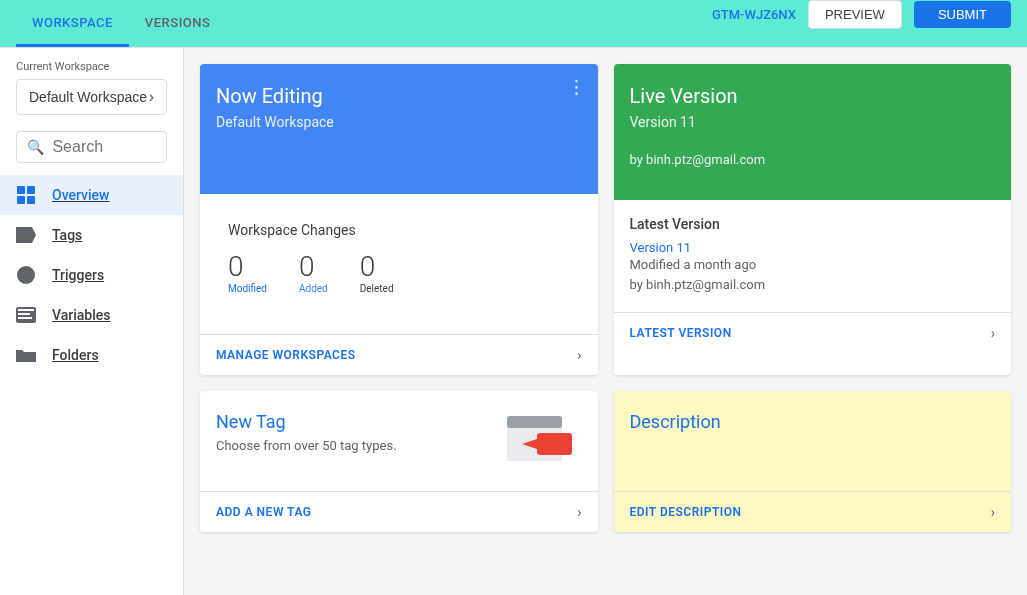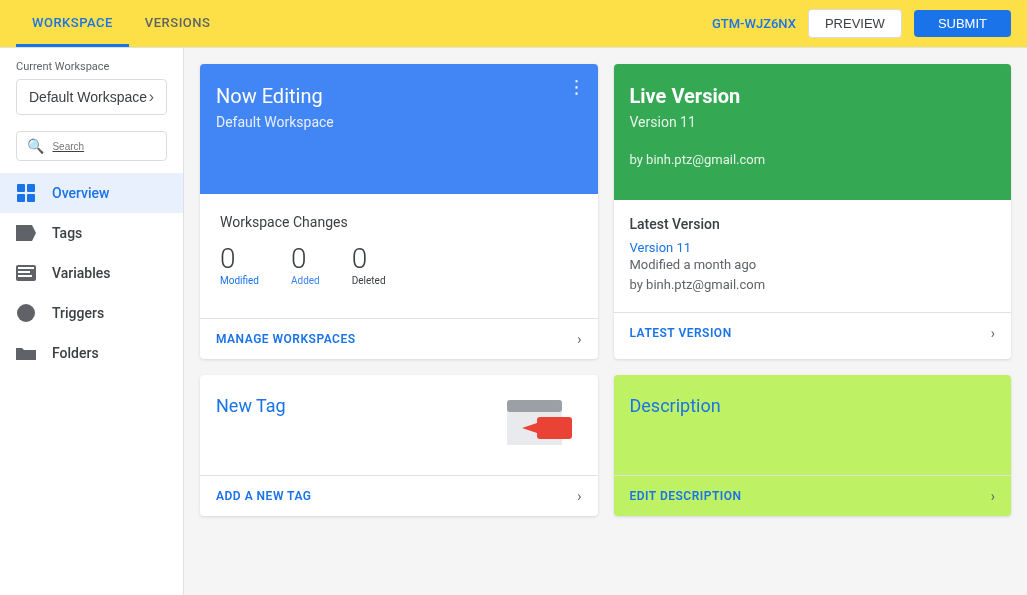--- a/index.html
+++ b/index.html
@@ -1,23 +1,23 @@
 <!DOCTYPE html>
 <html><head>
   <meta charset="utf-8">
   <style>
     * { box-sizing: border-box; margin: 0; padding: 0; }
     body { font-family: 'Roboto', Arial, sans-serif; font-size: 14px; background: #f5f5f5; color: #333; display: flex; flex-direction: column; height: 595px; overflow: hidden; }
 
     
     .top-nav {
-      background: #fde047;
+      background: #5eead4;
       border-bottom: 1px solid #e0e0e0;
       display: flex;
-      align-items: center;
+      align-items: flex-start;
       padding: 0 16px;
       height: 48px;
       flex-shrink: 0;
     }
     .top-nav-tabs {
       display: flex;
       gap: 0;
       height: 100%;
     }
     .nav-tab {
@@ -122,28 +122,28 @@
       gap: 8px;
       cursor: text;
     }
     .search-box .search-icon {
       color: #5f6368;
       font-size: 14px;
     }
     .search-box input {
       border: none;
       outline: none;
-      font-size: 10px;
+      font-size: 16px;
       color: #3c4043;
       width: 100%;
       background: transparent;
-      text-decoration: underline;
     }
     .sidebar-nav {
       flex: 1;
+      text-decoration: underline;
     }
     .sidebar-item {
       display: flex;
       align-items: center;
       gap: 16px;
       padding: 10px 16px;
       cursor: pointer;
       font-size: 14px;
       color: #3c4043;
       font-weight: 500;
@@ -198,21 +198,21 @@
     }
     .now-editing-menu {
       position: absolute;
       top: 12px;
       right: 12px;
       color: #fff;
       cursor: pointer;
       font-size: 18px;
     }
     .workspace-changes {
-      padding: 20px;
+      padding: 28px;
     }
     .workspace-changes-title {
       font-size: 14px;
       color: #3c4043;
       margin-bottom: 12px;
     }
     .changes-stats {
       display: flex;
       gap: 32px;
       margin-bottom: 12px;
@@ -260,21 +260,21 @@
       overflow: hidden;
     }
     .live-version-header {
       background: #34a853;
       padding: 20px 16px 30px;
       min-height: 130px;
     }
     .live-version-title {
       color: #fff;
       font-size: 20px;
-      font-weight: 700;
+      font-weight: 400;
       margin-bottom: 6px;
     }
     .live-version-subtitle {
       color: #e6f4ea;
       font-size: 14px;
       margin-bottom: 20px;
     }
     .live-version-published {
       color: #e6f4ea;
       font-size: 13px;
@@ -324,21 +324,21 @@
       color: #5f6368;
     }
     .new-tag-icon {
       width: 80px;
       height: 60px;
       flex-shrink: 0;
     }
 
     
     .description-card {
-      background: #bef264;
+      background: #fef9c3;
       border-radius: 4px;
       box-shadow: 0 1px 3px rgba(0,0,0,0.12);
       overflow: hidden;
     }
     .description-body {
       padding: 20px 16px;
       min-height: 100px;
     }
     .description-title {
       font-size: 18px;
@@ -390,36 +390,36 @@
       <div class="sidebar-item">
         <div class="icon">
           <svg width="20" height="16" viewBox="0 0 20 16">
               <polygon points="0,0 16,0 20,8 16,16 0,16" fill="#5f6368" rx="1"></polygon>
             </svg>
         </div>
         <span>Tags</span>
       </div>
       <div class="sidebar-item">
         <div class="icon">
+          <svg width="20" height="20" viewBox="0 0 20 20">
+              <circle cx="10" cy="10" r="9" fill="#5f6368"></circle>
+            </svg>
+        </div>
+        <span>Triggers</span>
+      </div>
+      <div class="sidebar-item">
+        <div class="icon">
           <svg width="20" height="16" viewBox="0 0 20 16">
               <rect x="0" y="0" width="20" height="16" fill="#5f6368" rx="2"></rect>
               <rect x="2" y="2" width="16" height="2" fill="#fff"></rect>
               <rect x="2" y="6" width="12" height="2" fill="#fff"></rect>
               <rect x="2" y="10" width="14" height="2" fill="#fff"></rect>
             </svg>
         </div>
         <span>Variables</span>
-      </div>
-      <div class="sidebar-item">
-        <div class="icon">
-          <svg width="20" height="20" viewBox="0 0 20 20">
-              <circle cx="10" cy="10" r="9" fill="#5f6368"></circle>
-            </svg>
-        </div>
-        <span>Triggers</span>
       </div>
       <div class="sidebar-item">
         <div class="icon">
           <svg width="20" height="16" viewBox="0 0 20 16">
               <path d="M0,3 L0,15 L20,15 L20,5 L8,5 L6,3 Z" fill="#5f6368"></path>
             </svg>
         </div>
         <span>Folders</span>
       </div>
     </div>
@@ -475,20 +475,21 @@
       <div class="card-footer">
         <span class="card-footer-text">LATEST VERSION</span>
         <span class="card-footer-arrow">›</span>
       </div>
     </div>
 
     <div class="new-tag-card">
       <div class="new-tag-body">
         <div class="new-tag-text">
           <div class="new-tag-title">New Tag</div>
+          <div class="new-tag-desc">Choose from over 50 tag types.</div>
         </div>
         <div class="new-tag-icon">
           <svg width="80" height="60" viewBox="0 0 80 60">
 
             <rect x="5" y="5" width="55" height="45" fill="#e8eaed" rx="3"></rect>
             <rect x="5" y="5" width="55" height="12" fill="#9aa0a6" rx="3"></rect>
             <rect x="5" y="17" width="55" height="33" fill="#e8eaed"></rect>
 
             <rect x="35" y="22" width="35" height="22" fill="#ea4335" rx="3"></rect>
             <polygon points="35,28 20,33 35,38" fill="#ea4335"></polygon>

